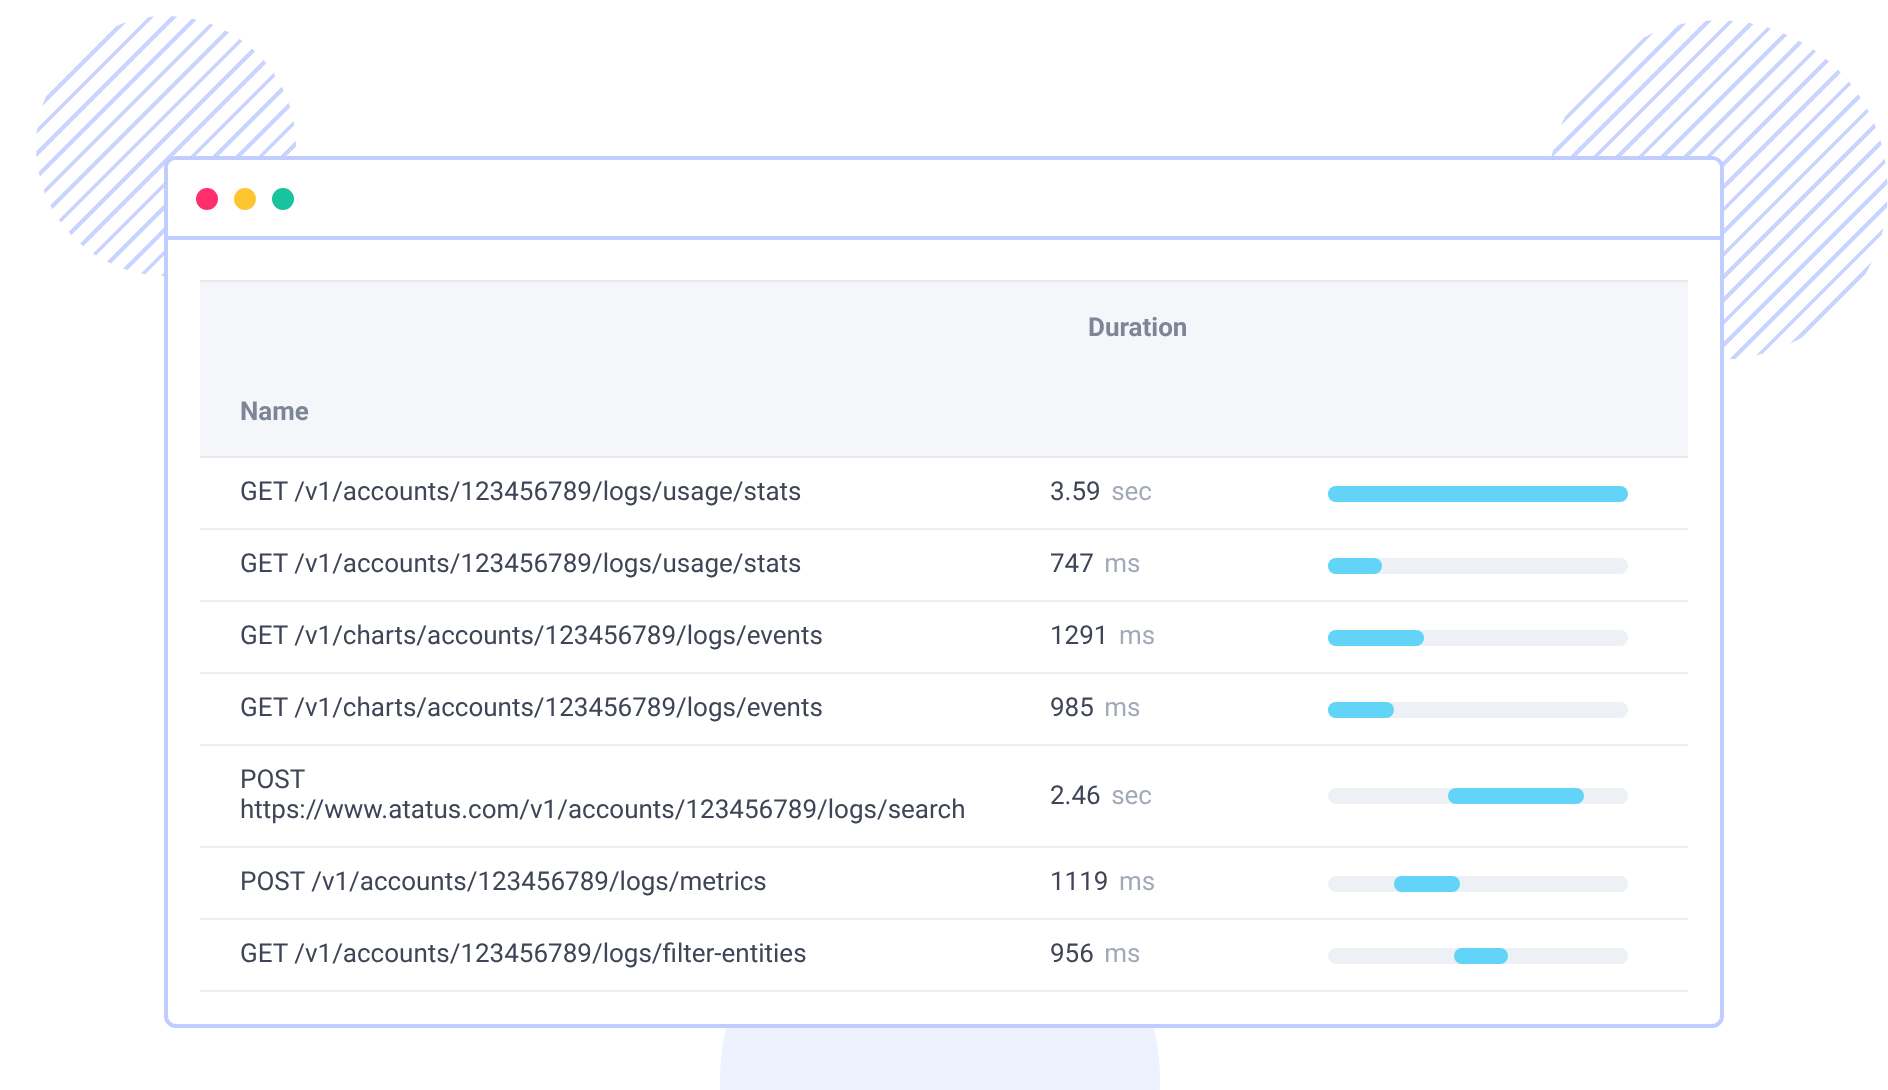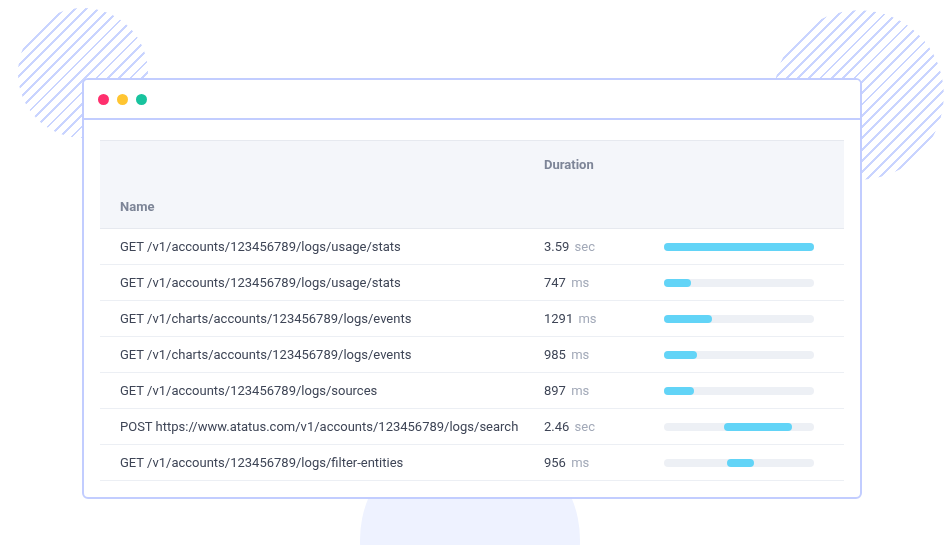--- a/index.html
+++ b/index.html
@@ -72,20 +72,21 @@
   .col-name-h { flex: 1; color: #7d8597; font-weight: 700; font-size: 13px; margin-top: 42px; }
   .col-dur-h  { width: 110px; color: #7d8597; font-weight: 700; font-size: 13px; text-align: left; }
   .col-bar-h  { width: 170px; }
   .rows { margin: 0 16px 16px 16px; }
   .row {
     display: flex;
     align-items: center;
     padding: 10px 20px;
     border-bottom: 1px solid #eceff4;
     font-size: 13px;
+    gap: 19px;
   }
   .col-name { flex: 1; color: #3e4556; }
   .col-dur  { width: 110px; color: #3e4556; white-space: nowrap; margin-left: 21px; }
   .col-dur .unit { color: #a2a9b8; margin-left: 2px; }
   .col-bar  { width: 170px; position: relative; }
   .bar-track {
     height: 8px;
     width: 150px;
     background: #edf0f5;
     border-radius: 8px;
@@ -150,34 +151,34 @@
         <div class="row">
           <div class="col-name">GET /v1/charts/accounts/123456789/logs/events</div>
           <div class="col-dur"><span>985</span><span class="unit"> ms</span></div>
           <div class="col-bar">
             <div class="bar-track">
               <div class="bar-fill" style="left: 0%; width: 22%;"></div>
             </div>
           </div>
         </div>
         <div class="row">
-          <div class="col-name">GET /v1/accounts/123456789/logs/sources</div>
-          <div class="col-dur"><span>897</span><span class="unit"> ms</span></div>
-          <div class="col-bar">
-            <div class="bar-track">
-              <div class="bar-fill" style="left: 0%; width: 20%;"></div>
-            </div>
-          </div>
-        </div>
-        <div class="row">
           <div class="col-name">POST https://www.atatus.com/v1/accounts/123456789/logs/search</div>
           <div class="col-dur"><span>2.46</span><span class="unit"> sec</span></div>
           <div class="col-bar">
             <div class="bar-track">
               <div class="bar-fill" style="left: 40%; width: 45%;"></div>
+            </div>
+          </div>
+        </div>
+        <div class="row">
+          <div class="col-name">POST /v1/accounts/123456789/logs/metrics</div>
+          <div class="col-dur"><span>1119</span><span class="unit"> ms</span></div>
+          <div class="col-bar">
+            <div class="bar-track">
+              <div class="bar-fill" style="left: 22%; width: 22%;"></div>
             </div>
           </div>
         </div>
         <div class="row">
           <div class="col-name">GET /v1/accounts/123456789/logs/filter-entities</div>
           <div class="col-dur"><span>956</span><span class="unit"> ms</span></div>
           <div class="col-bar">
             <div class="bar-track">
               <div class="bar-fill" style="left: 42%; width: 18%;"></div>
             </div>

